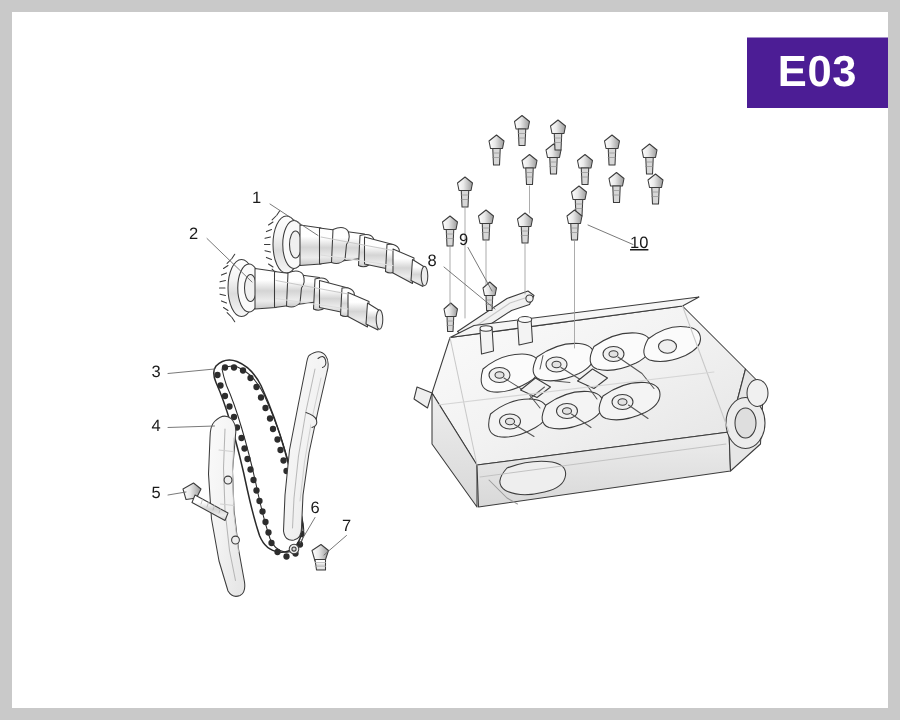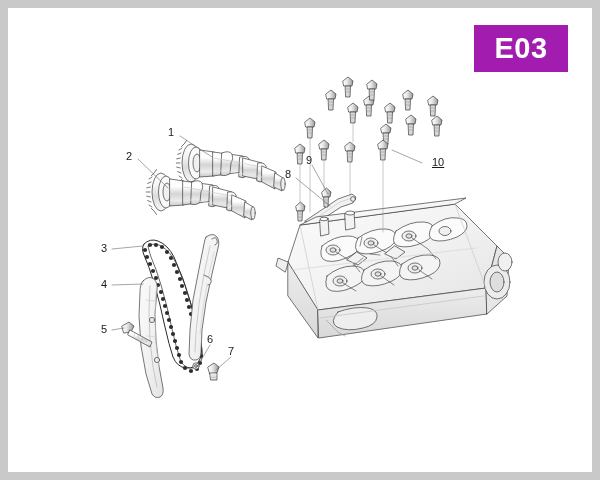--- a/index.html
+++ b/index.html
@@ -34,25 +34,25 @@
   }
   .diagram-svg {
     position: absolute;
     left: 0;
     top: 0;
     width: 600px;
     height: 480px;
   }
   .badge {
     position: absolute;
-    left: 474px;
+    left: 498px;
     top: 25px;
     width: 94px;
     height: 47px;
-    background: #a21caf;
+    background: #4c1d95;
     display: flex;
     align-items: center;
     justify-content: center;
   }
   .badge-label {
     color: #ffffff;
     font-family: "Liberation Sans", sans-serif;
     font-size: 29px;
     font-weight: bold;
     letter-spacing: 0.5px;
@@ -443,20 +443,20 @@
 
     <div class="callout-num" style="left:168px; top:127px;">1</div>
     <div class="callout-num" style="left:126px; top:151px;">2</div>
     <div class="callout-num" style="left:101px; top:243px;">3</div>
     <div class="callout-num" style="left:101px; top:279px;">4</div>
     <div class="callout-num" style="left:101px; top:324px;">5</div>
     <div class="callout-num" style="left:207px; top:334px;">6</div>
     <div class="callout-num" style="left:228px; top:346px;">7</div>
     <div class="callout-num" style="left:285px; top:169px;">8</div>
     <div class="callout-num" style="left:306px; top:155px;">9</div>
-    <div class="callout-num" style="left:432px; top:157px;text-decoration:underline;">10</div>
+    <div class="callout-num" style="left:420px; top:157px;text-decoration:underline;">10</div>
 
     <div class="badge">
       <span class="badge-label">E03</span>
     </div>
 
   </div>
 </div>
 
 </body></html>

